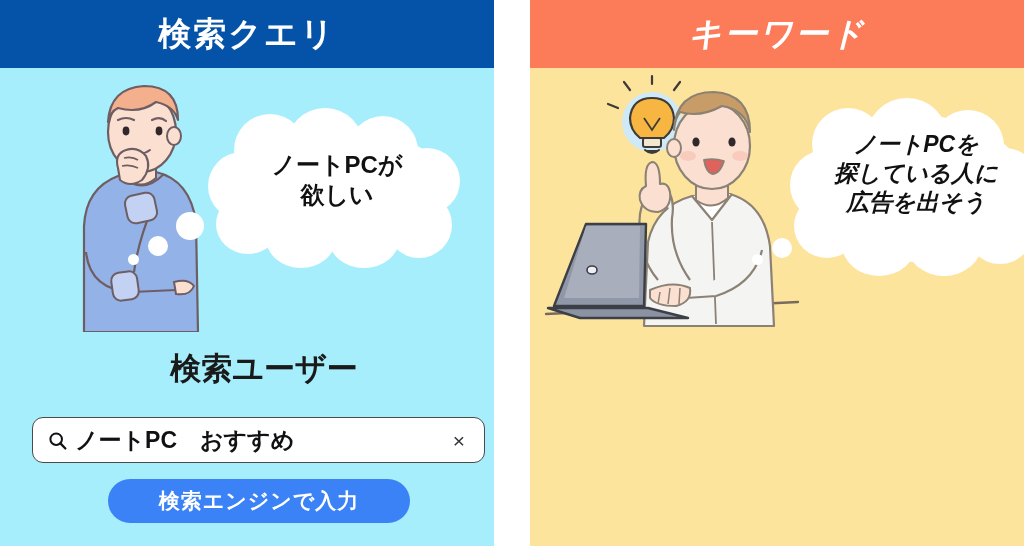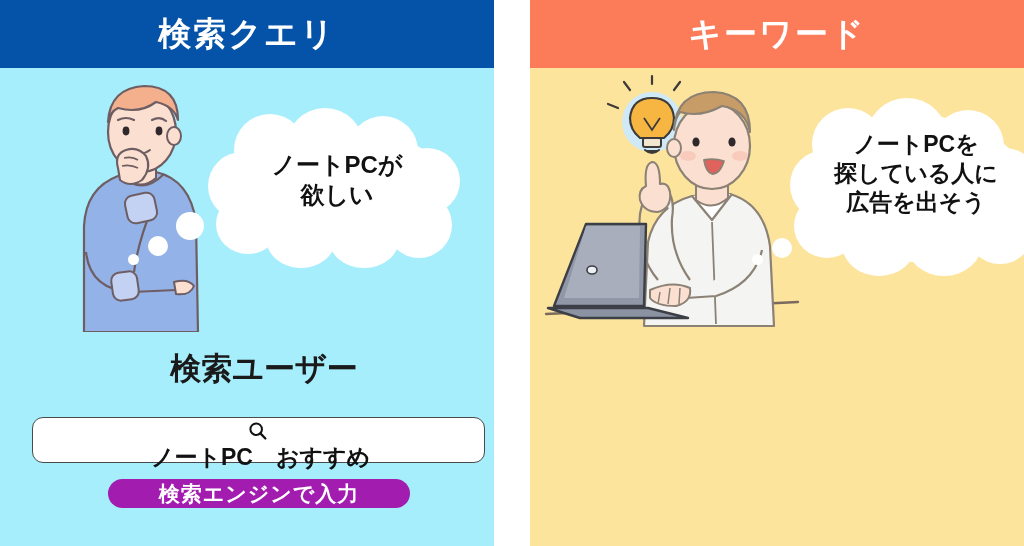--- a/index.html
+++ b/index.html
@@ -4,21 +4,21 @@
 <style>
   html,body{margin:0;padding:0;}
   body{
     width:1024px;height:546px;overflow:hidden;
     font-family:"Liberation Sans","DejaVu Sans",sans-serif;
     background:#ffffff;
   }
   .board{position:relative;width:1024px;height:546px;display:flex;gap:36px;}
   .panel{position:relative;width:512px;height:546px;overflow:hidden;}
   .panel-left{background:#A7EEFC;}
-  .panel-right{background:#FDE49C;}
+  .panel-right{background:#FDE49C;font-style:italic;}
 
   .header{
     position:absolute;top:0;left:0;width:100%;height:68px;
     display:flex;align-items:center;justify-content:center;
     color:#ffffff;font-weight:bold;font-size:33px;letter-spacing:2px;
   }
   .header-left{background:#0453A8;}
   .header-right{background:#FC7B58;}
 
   
@@ -57,34 +57,34 @@
   .caption-left{font-size:31px;}
   .caption-right{font-size:29px;}
 
   
   .searchbox{
     position:absolute;top:417px;height:46px;background:#ffffff;
     border:1.5px solid #4a4a4a;border-radius:11px;
     display:flex;align-items:center;box-sizing:border-box;
     padding:0 14px 0 12px;
   }
-  .searchbox-left{left:32px;width:453px;flex-direction:column;}
+  .searchbox-left{left:32px;width:453px;}
   .sb-icon{flex:0 0 auto;width:24px;height:24px;display:flex;align-items:center;justify-content:center;}
   .sb-text{
     flex:1 1 auto;font-size:23px;font-weight:bold;color:#111111;
     white-space:pre;padding-left:6px;
   }
   .sb-clear{
     flex:0 0 auto;width:22px;height:22px;display:flex;align-items:center;
     justify-content:center;color:#333;font-size:21px;line-height:1;
   }
 
   
   .pill{
-    position:absolute;top:479px;height:29px;background:#a21caf;
+    position:absolute;top:479px;height:44px;background:#3b82f6;
     border-radius:22px;display:flex;align-items:center;justify-content:center;
     color:#ffffff;font-weight:bold;font-size:21px;letter-spacing:1px;
   }
   .pill-left{left:108px;width:302px;}
 </style>
 </head>
 <body>
 
 <div class="board">
 

